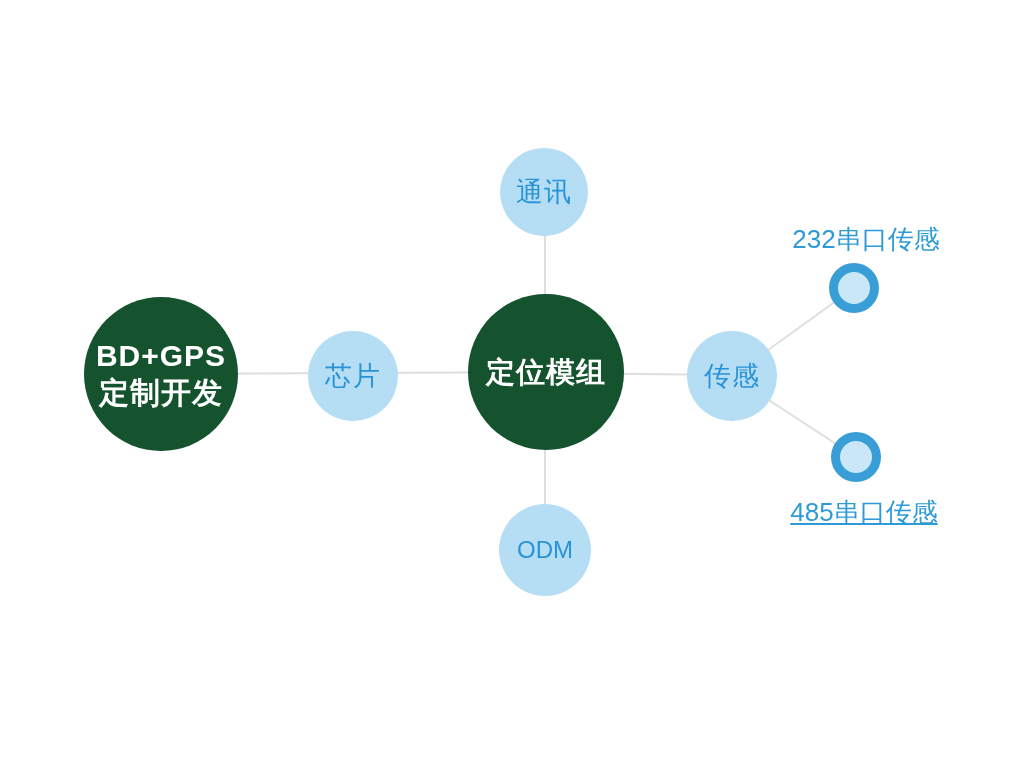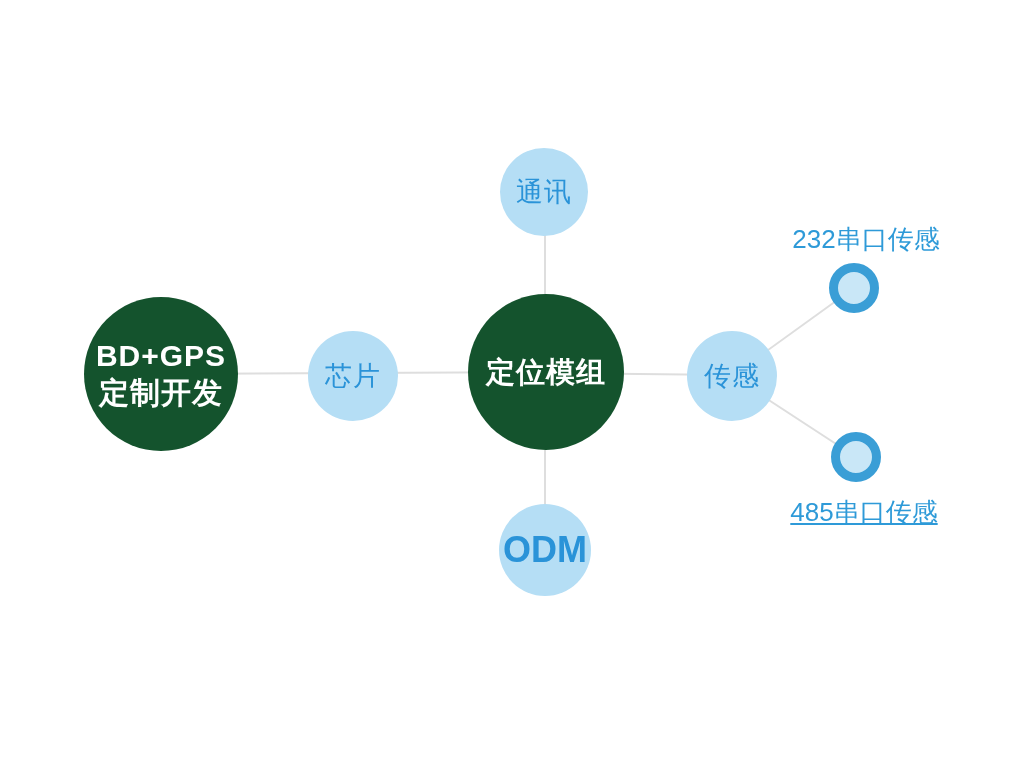--- a/index.html
+++ b/index.html
@@ -58,21 +58,21 @@
   }
   .node-light {
     background: #b5def5;
     color: #2a93d8;
     font-size: 27px;
     font-weight: 500;
     letter-spacing: 1px;
   }
   .node-comm   { left: 500px; top: 148px; width: 88px; height: 88px; }
   .node-chip   { left: 308px; top: 331px; width: 90px; height: 90px; }
-  .node-odm    { left: 499px; top: 504px; width: 92px; height: 92px; font-size: 36px; letter-spacing: 0; font-weight: bold; }
+  .node-odm    { left: 499px; top: 504px; width: 92px; height: 92px; font-size: 24px; letter-spacing: 0; }
   .node-sensor { left: 687px; top: 331px; width: 90px; height: 90px; }
   .ring {
     position: absolute;
     width: 50px;
     height: 50px;
     border-radius: 50%;
     border: 9px solid #3a9ed6;
     background: #c9e7f7;
     box-sizing: border-box;
     z-index: 2;

